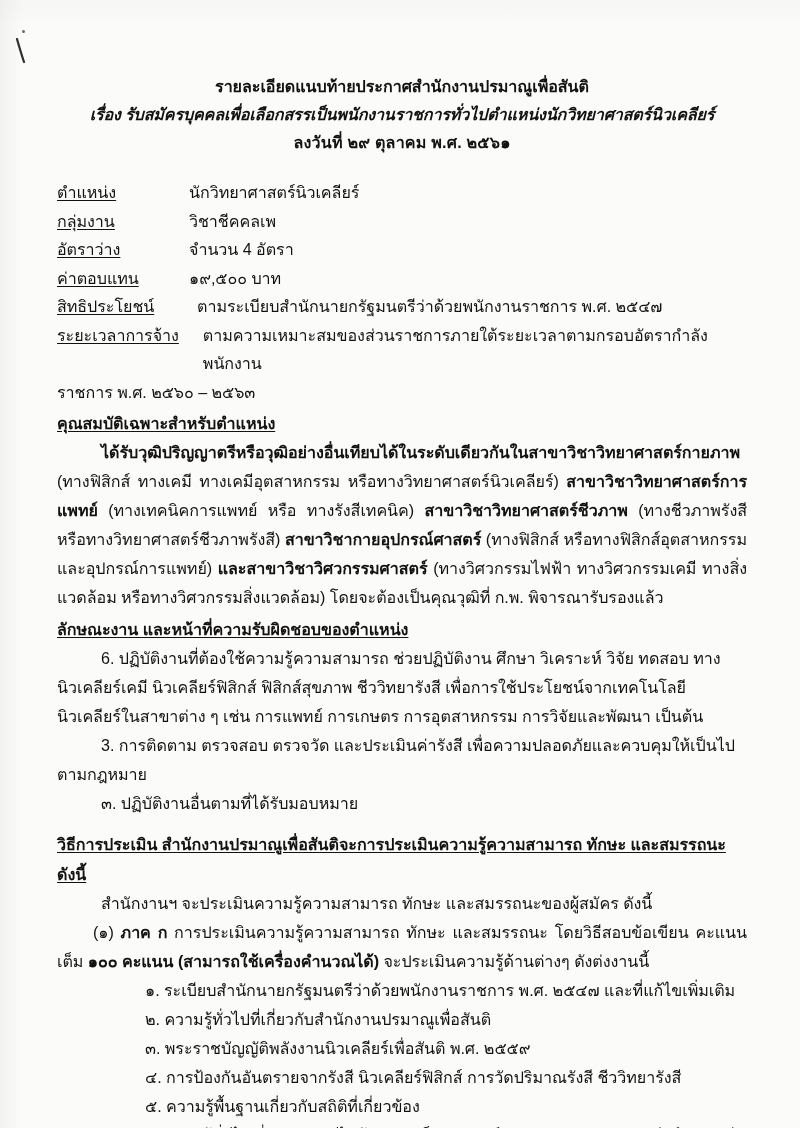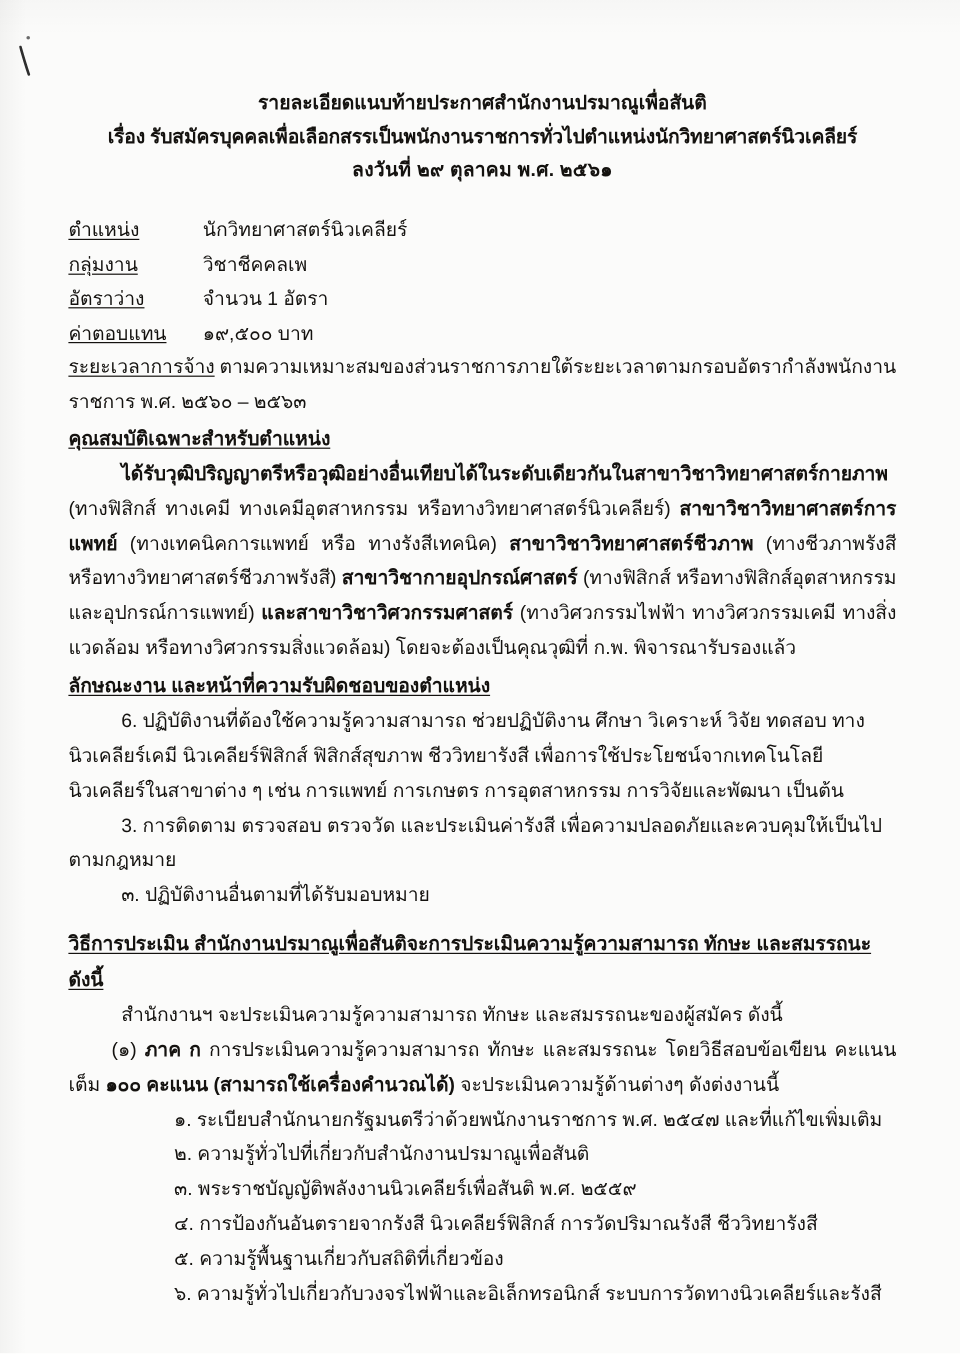--- a/index.html
+++ b/index.html
@@ -53,28 +53,29 @@
     color: #14120f;
     font-size: 16.1px;
     line-height: 29px;
     letter-spacing: -0.05px;
   }
   .hdr {
     text-align: center;
     font-weight: bold;
     line-height: 28px;
   }
-  .hdr .l2 { letter-spacing: -0.15px; }
+  .hdr .l2 { letter-spacing: -0.15px; font-style: italic; }
   .hdr .l3 { letter-spacing: 0.2px; }
   .hdr-gap { height: 22px; }
 
   .field-row {
     display: flex;
     align-items: baseline;
     line-height: 28.5px;
+    gap: 20px;
   }
   .field-label {
     text-decoration: underline;
     text-underline-offset: 2px;
     white-space: nowrap;
     flex: 0 0 auto;
   }
   .field-label.w1 { width: 108px; }
   .field-label.w2 { width: 116px; }
   .field-value {
@@ -132,25 +133,29 @@
     <div class="field-row">
       <span class="field-label w1">ตำแหน่ง</span>
       <span class="field-value">นักวิทยาศาสตร์นิวเคลียร์</span>
     </div>
     <div class="field-row">
       <span class="field-label w1">กลุ่มงาน</span>
       <span class="field-value">วิชาชีคคลเพ</span>
     </div>
     <div class="field-row">
       <span class="field-label w1">อัตราว่าง</span>
-      <span class="field-value">จำนวน 1 อัตรา</span>
+      <span class="field-value">จำนวน 4 อัตรา</span>
     </div>
     <div class="field-row">
       <span class="field-label w1">ค่าตอบแทน</span>
       <span class="field-value">๑๙,๕๐๐  บาท</span>
+    </div>
+    <div class="field-row">
+      <span class="field-label w2">สิทธิประโยชน์</span>
+      <span class="field-value">ตามระเบียบสำนักนายกรัฐมนตรีว่าด้วยพนักงานราชการ  พ.ศ. ๒๕๔๗</span>
     </div>
     <div class="field-row">
       <span class="field-label">ระยะเวลาการจ้าง</span>
       <span class="field-value">ตามความเหมาะสมของส่วนราชการภายใต้ระยะเวลาตามกรอบอัตรากำลังพนักงาน</span>
     </div>
     <div class="field-cont">ราชการ พ.ศ. ๒๕๖๐ – ๒๕๖๓</div>
 
     <div class="sec-head">คุณสมบัติเฉพาะสำหรับตำแหน่ง</div>
     <p class="para ind"><span class="b">ได้รับวุฒิปริญญาตรีหรือวุฒิอย่างอื่นเทียบได้ในระดับเดียวกันในสาขาวิชาวิทยาศาสตร์กายภาพ</span><span> (ทางฟิสิกส์ ทางเคมี ทางเคมีอุตสาหกรรม หรือทางวิทยาศาสตร์นิวเคลียร์) </span><span class="b">สาขาวิชาวิทยาศาสตร์การแพทย์</span><span> (ทางเทคนิคการแพทย์ หรือ ทางรังสีเทคนิค) </span><span class="b">สาขาวิชาวิทยาศาสตร์ชีวภาพ</span><span> (ทางชีวภาพรังสี หรือทางวิทยาศาสตร์ชีวภาพรังสี) </span><span class="b">สาขาวิชากายอุปกรณ์ศาสตร์</span><span> (ทางฟิสิกส์ หรือทางฟิสิกส์อุตสาหกรรมและอุปกรณ์การแพทย์) </span><span class="b">และสาขาวิชาวิศวกรรมศาสตร์</span><span> (ทางวิศวกรรมไฟฟ้า ทางวิศวกรรมเคมี ทางสิ่งแวดล้อม หรือทางวิศวกรรมสิ่งแวดล้อม) โดยจะต้องเป็นคุณวุฒิที่ ก.พ. พิจารณารับรองแล้ว</span></p>
 

